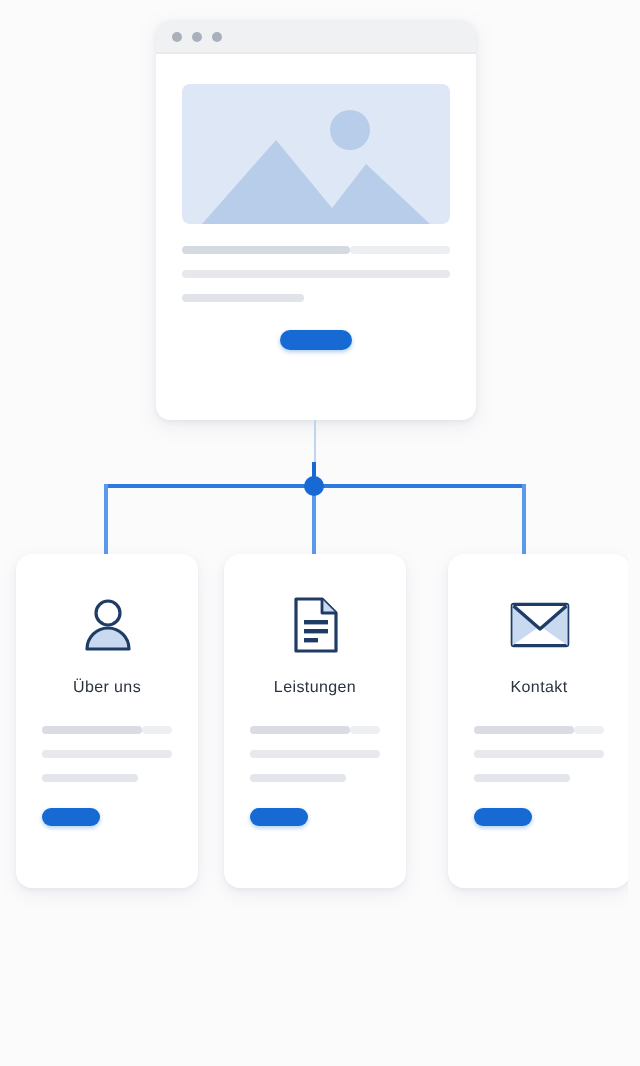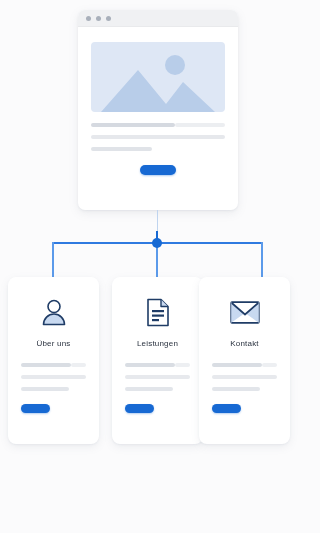--- a/index.html
+++ b/index.html
@@ -139,21 +139,21 @@
     top: 277px;
     width: 91px;
     height: 167px;
     background: #ffffff;
     border-radius: 8px;
     box-shadow: 0 3px 9px rgba(120,130,150,0.11), 0 1px 2px rgba(120,130,150,0.09);
     box-sizing: border-box;
   }
   .card.k1 { left: 8px; }
   .card.k2 { left: 112px; }
-  .card.k3 { left: 199px; text-decoration: underline; }
+  .card.k3 { left: 224px; text-decoration: underline; }
 
   .card-icon {
     position: absolute;
     left: 0; right: 0;
     top: 18px;
     height: 34px;
     display: flex;
     align-items: center;
     justify-content: center;
   }

